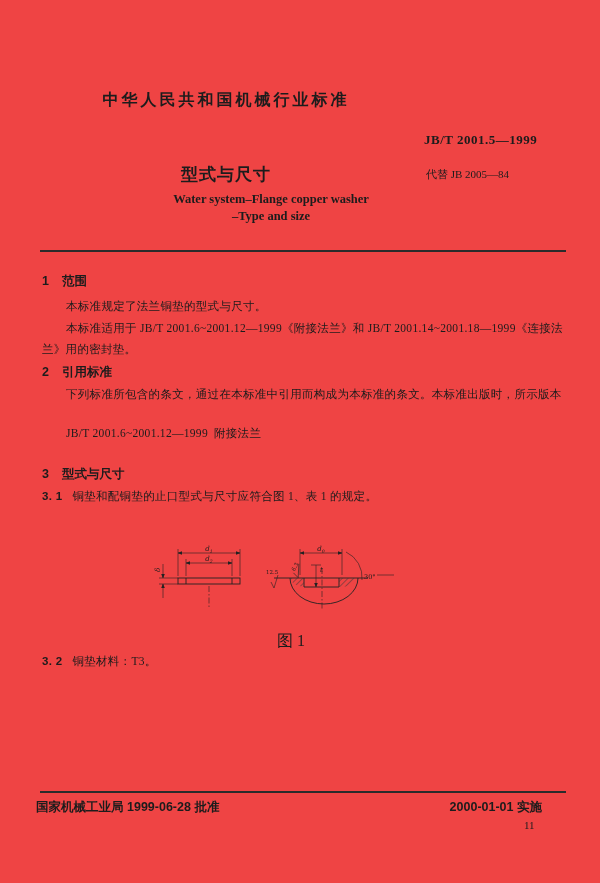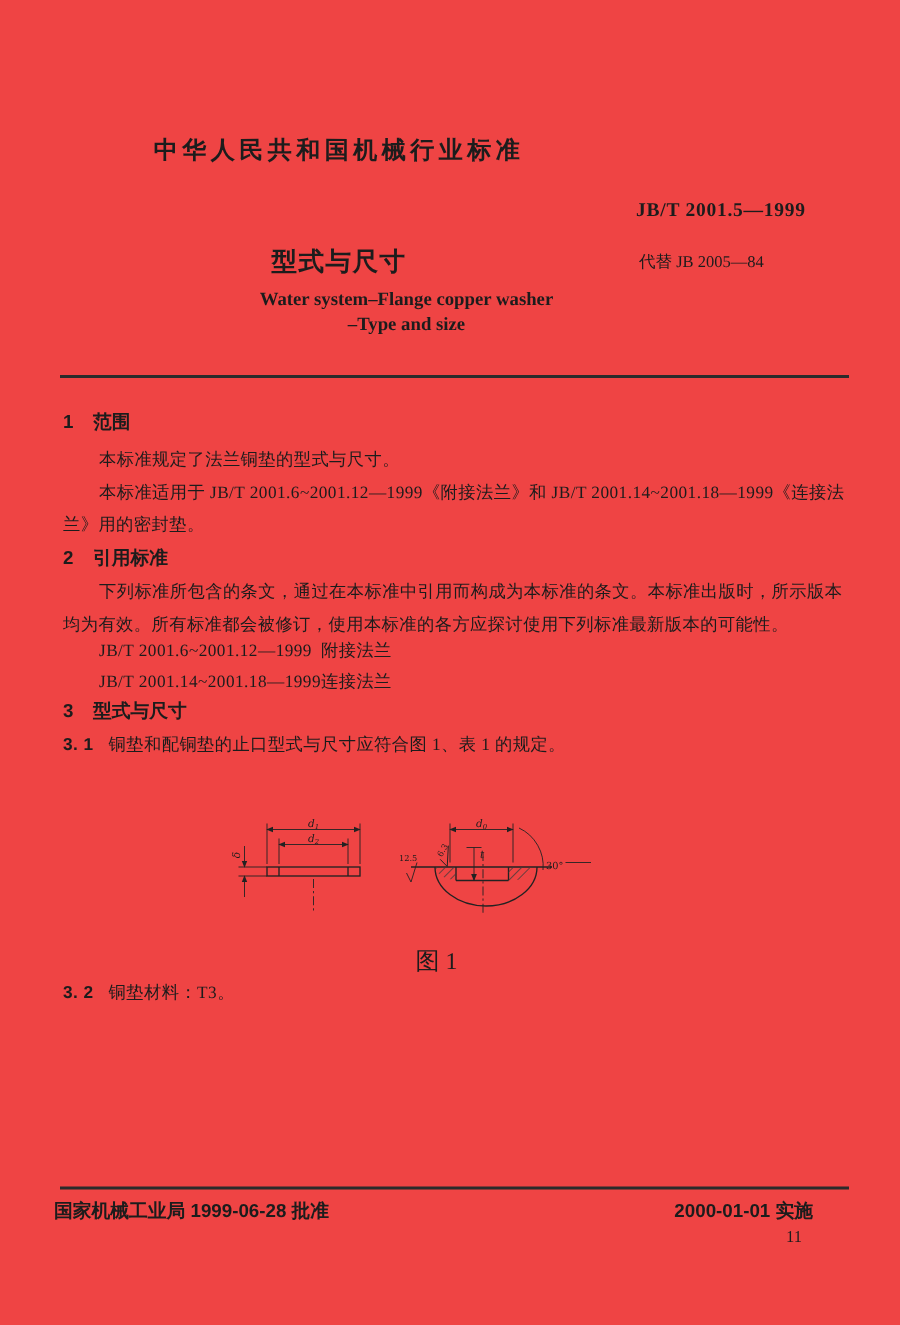--- a/index.html
+++ b/index.html
@@ -55,26 +55,22 @@
     <span class="hn">1</span><span>范围</span>
   </div>
   <div class="t ind" style="top:299px">本标准规定了法兰铜垫的型式与尺寸。</div>
   <div class="t ind" style="top:321px">本标准适用于 JB/T 2001.6~2001.12—1999《附接法兰》和 JB/T 2001.14~2001.18—1999《连接法</div>
   <div class="t" style="top:342px">兰》用的密封垫。</div>
 
   <div class="h" style="top:364px">
     <span class="hn">2</span><span>引用标准</span>
   </div>
   <div class="t ind" style="top:387px">下列标准所包含的条文，通过在本标准中引用而构成为本标准的条文。本标准出版时，所示版本</div>
-  <div class="t" style="top:409px">均为有效。所有标准都会被修订，使用本标准的各方应探讨使用下列标准最新版本的可能性。</div>
   <div class="t ind" style="top:426px">
     <span class="refcode">JB/T 2001.6~2001.12—1999</span><span>附接法兰</span>
-  </div>
-  <div class="t ind" style="top:447px">
-    <span class="refcode">JB/T 2001.14~2001.18—1999</span><span>连接法兰</span>
   </div>
 
   <div class="h" style="top:466px">
     <span class="hn">3</span><span>型式与尺寸</span>
   </div>
   <div class="t" style="top:489px">
     <span class="cnum">3. 1</span><span>铜垫和配铜垫的止口型式与尺寸应符合图 1、表 1 的规定。</span>
   </div>
 
   <svg class="fig" viewBox="0 0 250 80">

